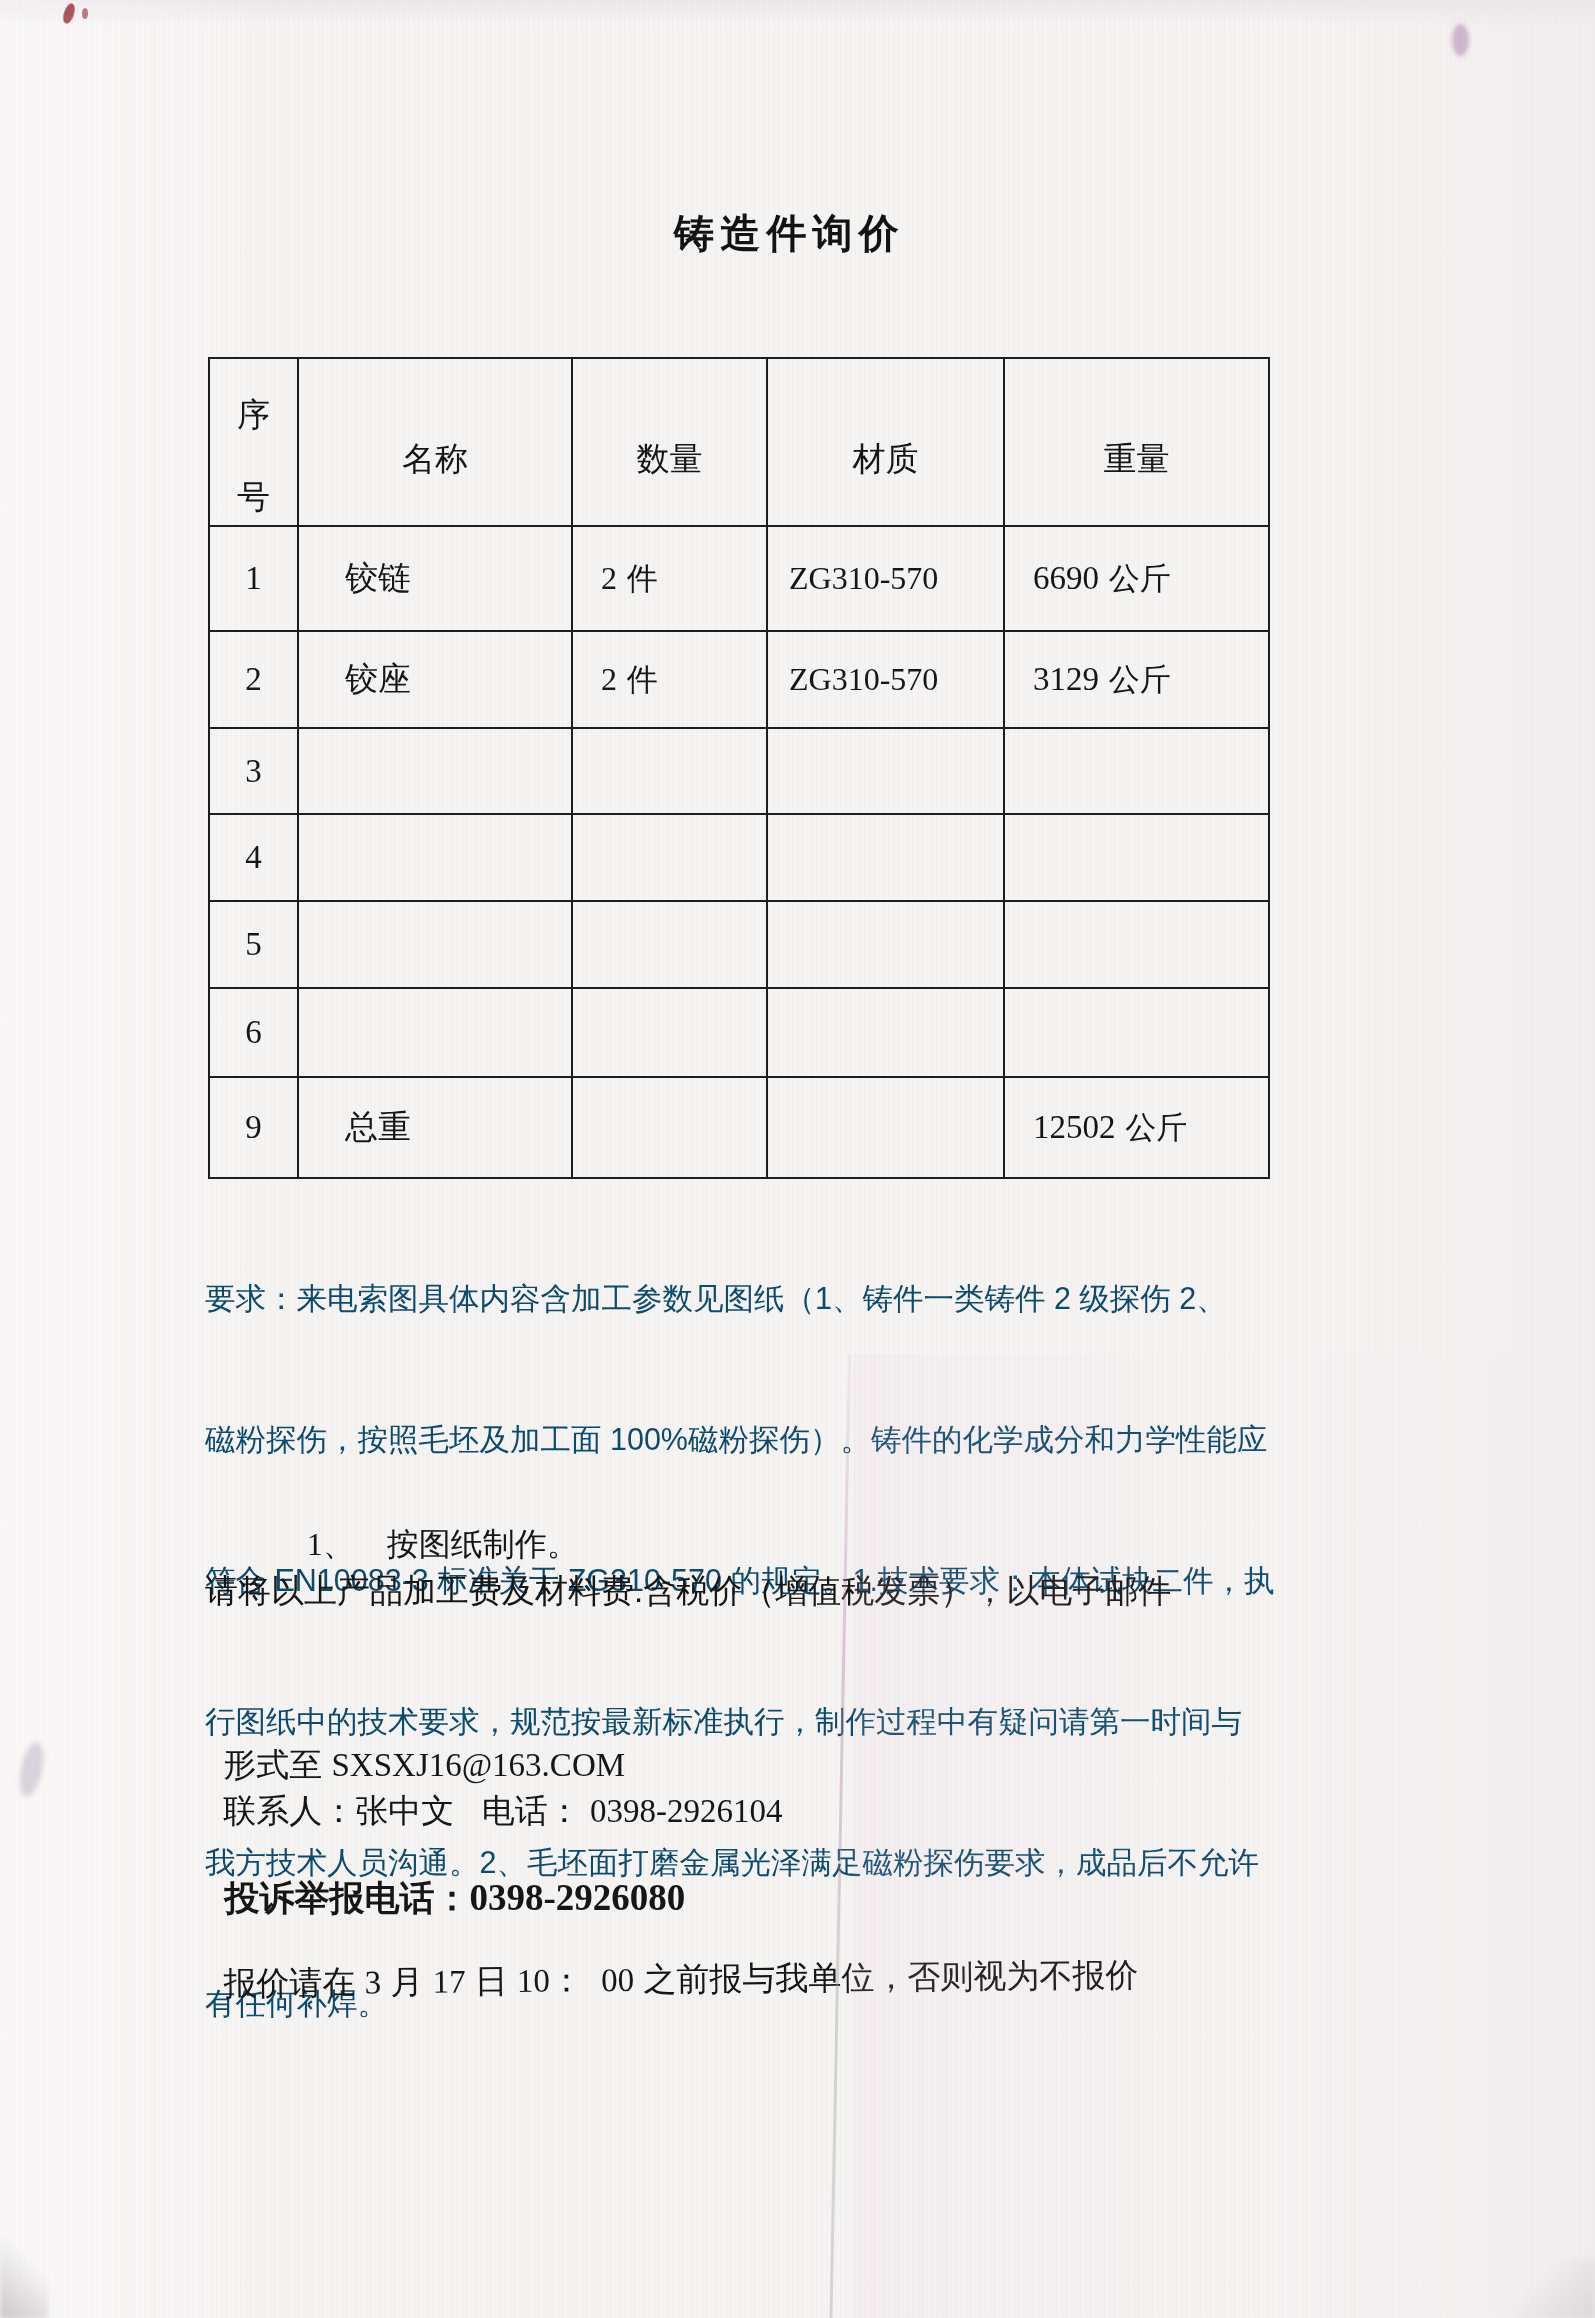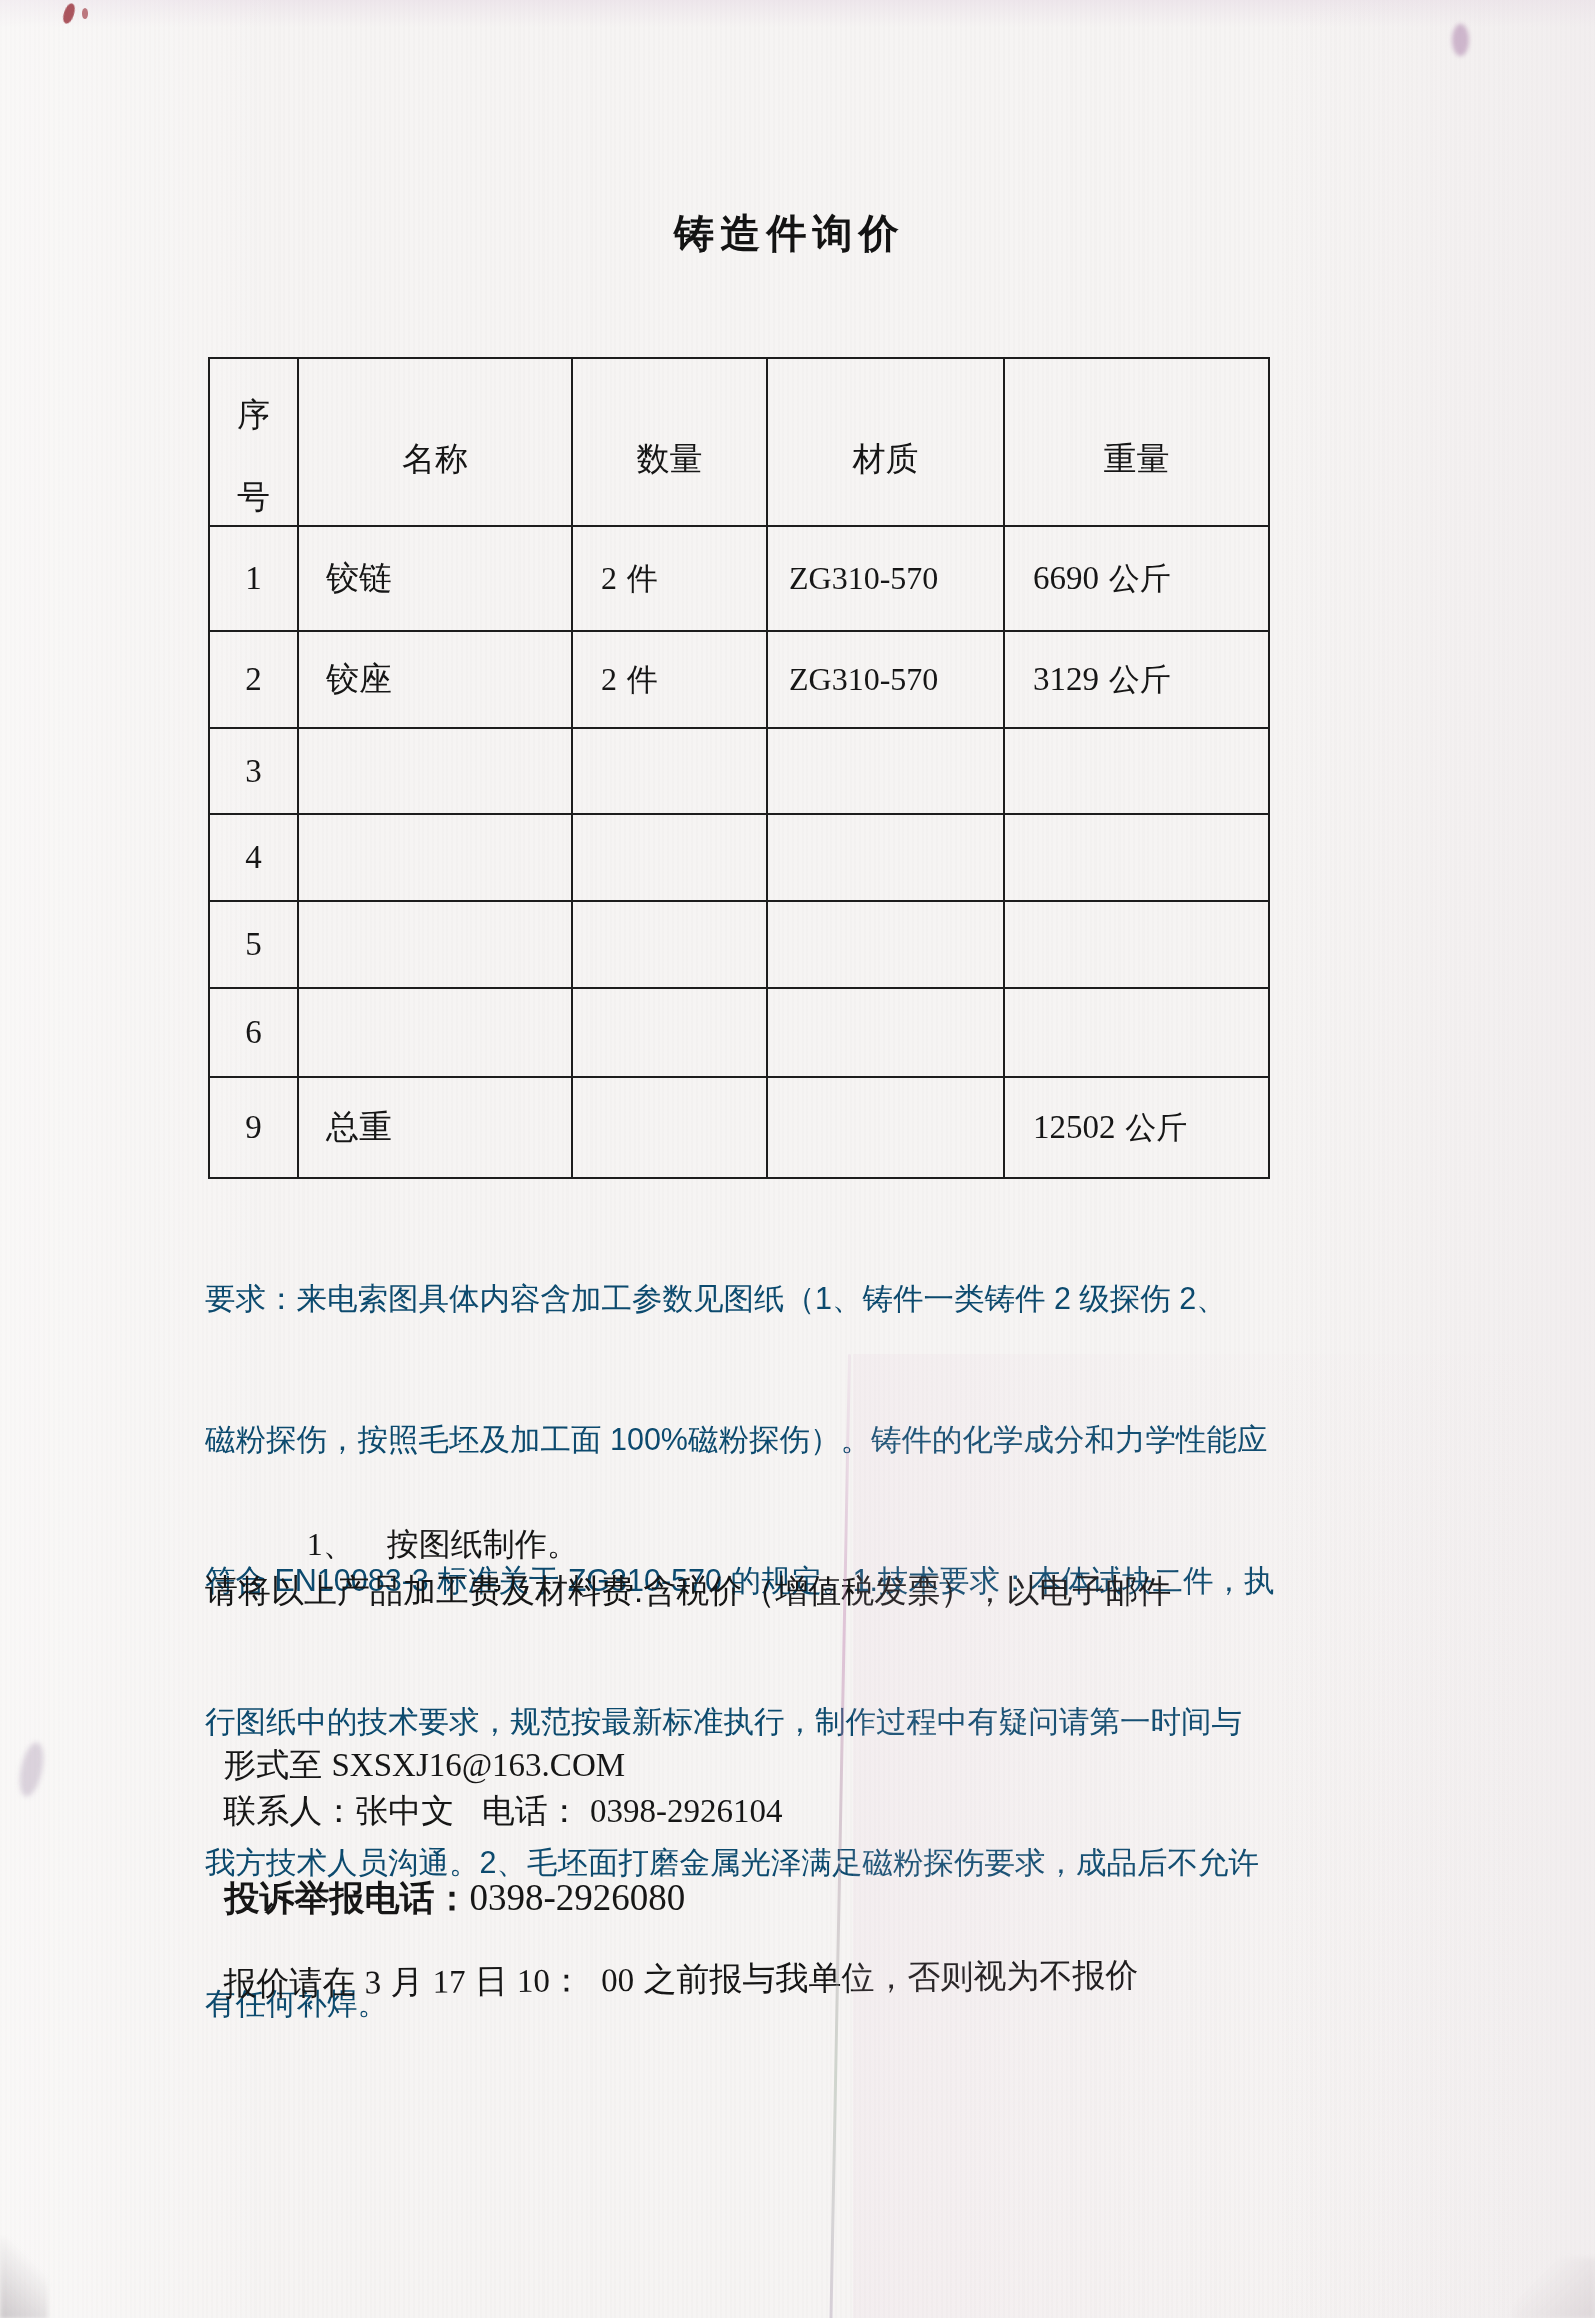--- a/index.html
+++ b/index.html
@@ -26,21 +26,21 @@
   table.inquiry{
     position:absolute;left:208px;top:357px;
     border-collapse:collapse;table-layout:fixed;width:1060px;
   }
   table.inquiry td{
     border:2.1px solid #1d1d1d;
     vertical-align:middle;
     overflow:hidden;
   }
   td.c-no{text-align:center;font-family:"Liberation Serif",serif;font-size:33px;}
-  td.c-name{padding-left:27px;font-size:33px;}
+  td.c-name{padding-left:46px;font-size:33px;}
   td.c-qty{padding-left:28px;border-radius:26px;}
   td.c-mat{padding-left:21px;font-family:"Liberation Serif",serif;font-size:32px;margin-top:40px;}
   td.c-wt{padding-left:28px;}
   .hdr-cell{font-size:33px;font-weight:500;}
   td.hdr-no{vertical-align:top;}
   .no-stack{display:flex;flex-direction:column;justify-content:space-between;align-items:center;height:156px;padding-top:29px;box-sizing:border-box;font-size:33px;}
   td.hdr{vertical-align:top;text-align:center;padding-top:36px;}
   .num{font-family:"Liberation Serif",serif;}
   .unit{font-family:"Liberation Sans",sans-serif;font-size:31px;margin-left:9.7px;}
   .wt-num{font-family:"Liberation Serif",serif;font-size:33px;}
@@ -53,21 +53,21 @@
   .req div{height:47px;}
   .note-line{
     position:absolute;left:289px;top:1486px;font-size:32px;white-space:pre;font-weight:500;
   }
   .note-line .note-text{margin-left:32px;}
   .closing{position:absolute;left:205px;font-size:33px;white-space:pre;font-weight:500;}
   .l-request{top:1569px;}
   .l-email{top:1705px;}
   .l-contact{top:1751px;}
   .l-complaint{top:1835px;font-size:35px;font-weight:700;}
-  .l-complaint .latin{font-size:37px;font-weight:400;margin-top:19px;}
+  .l-complaint .latin{font-size:37px;font-weight:700;margin-top:19px;}
   .l-deadline{top:1924px;transform:rotate(-0.55deg);transform-origin:left center;}
   .latin{font-family:"Liberation Serif",serif;}
   
   .crease{
     position:absolute;left:848px;top:1354px;width:2.8px;height:966px;
     background:linear-gradient(180deg, rgba(196,140,186,.12), rgba(186,120,170,.4) 30%, rgba(140,160,140,.35) 75%, rgba(150,130,160,.3));
     transform:rotate(1.1deg);transform-origin:top center;border-radius:2.1px;
   }
   .crease-tint{
     position:absolute;left:853px;top:1354px;width:734px;height:965px;

